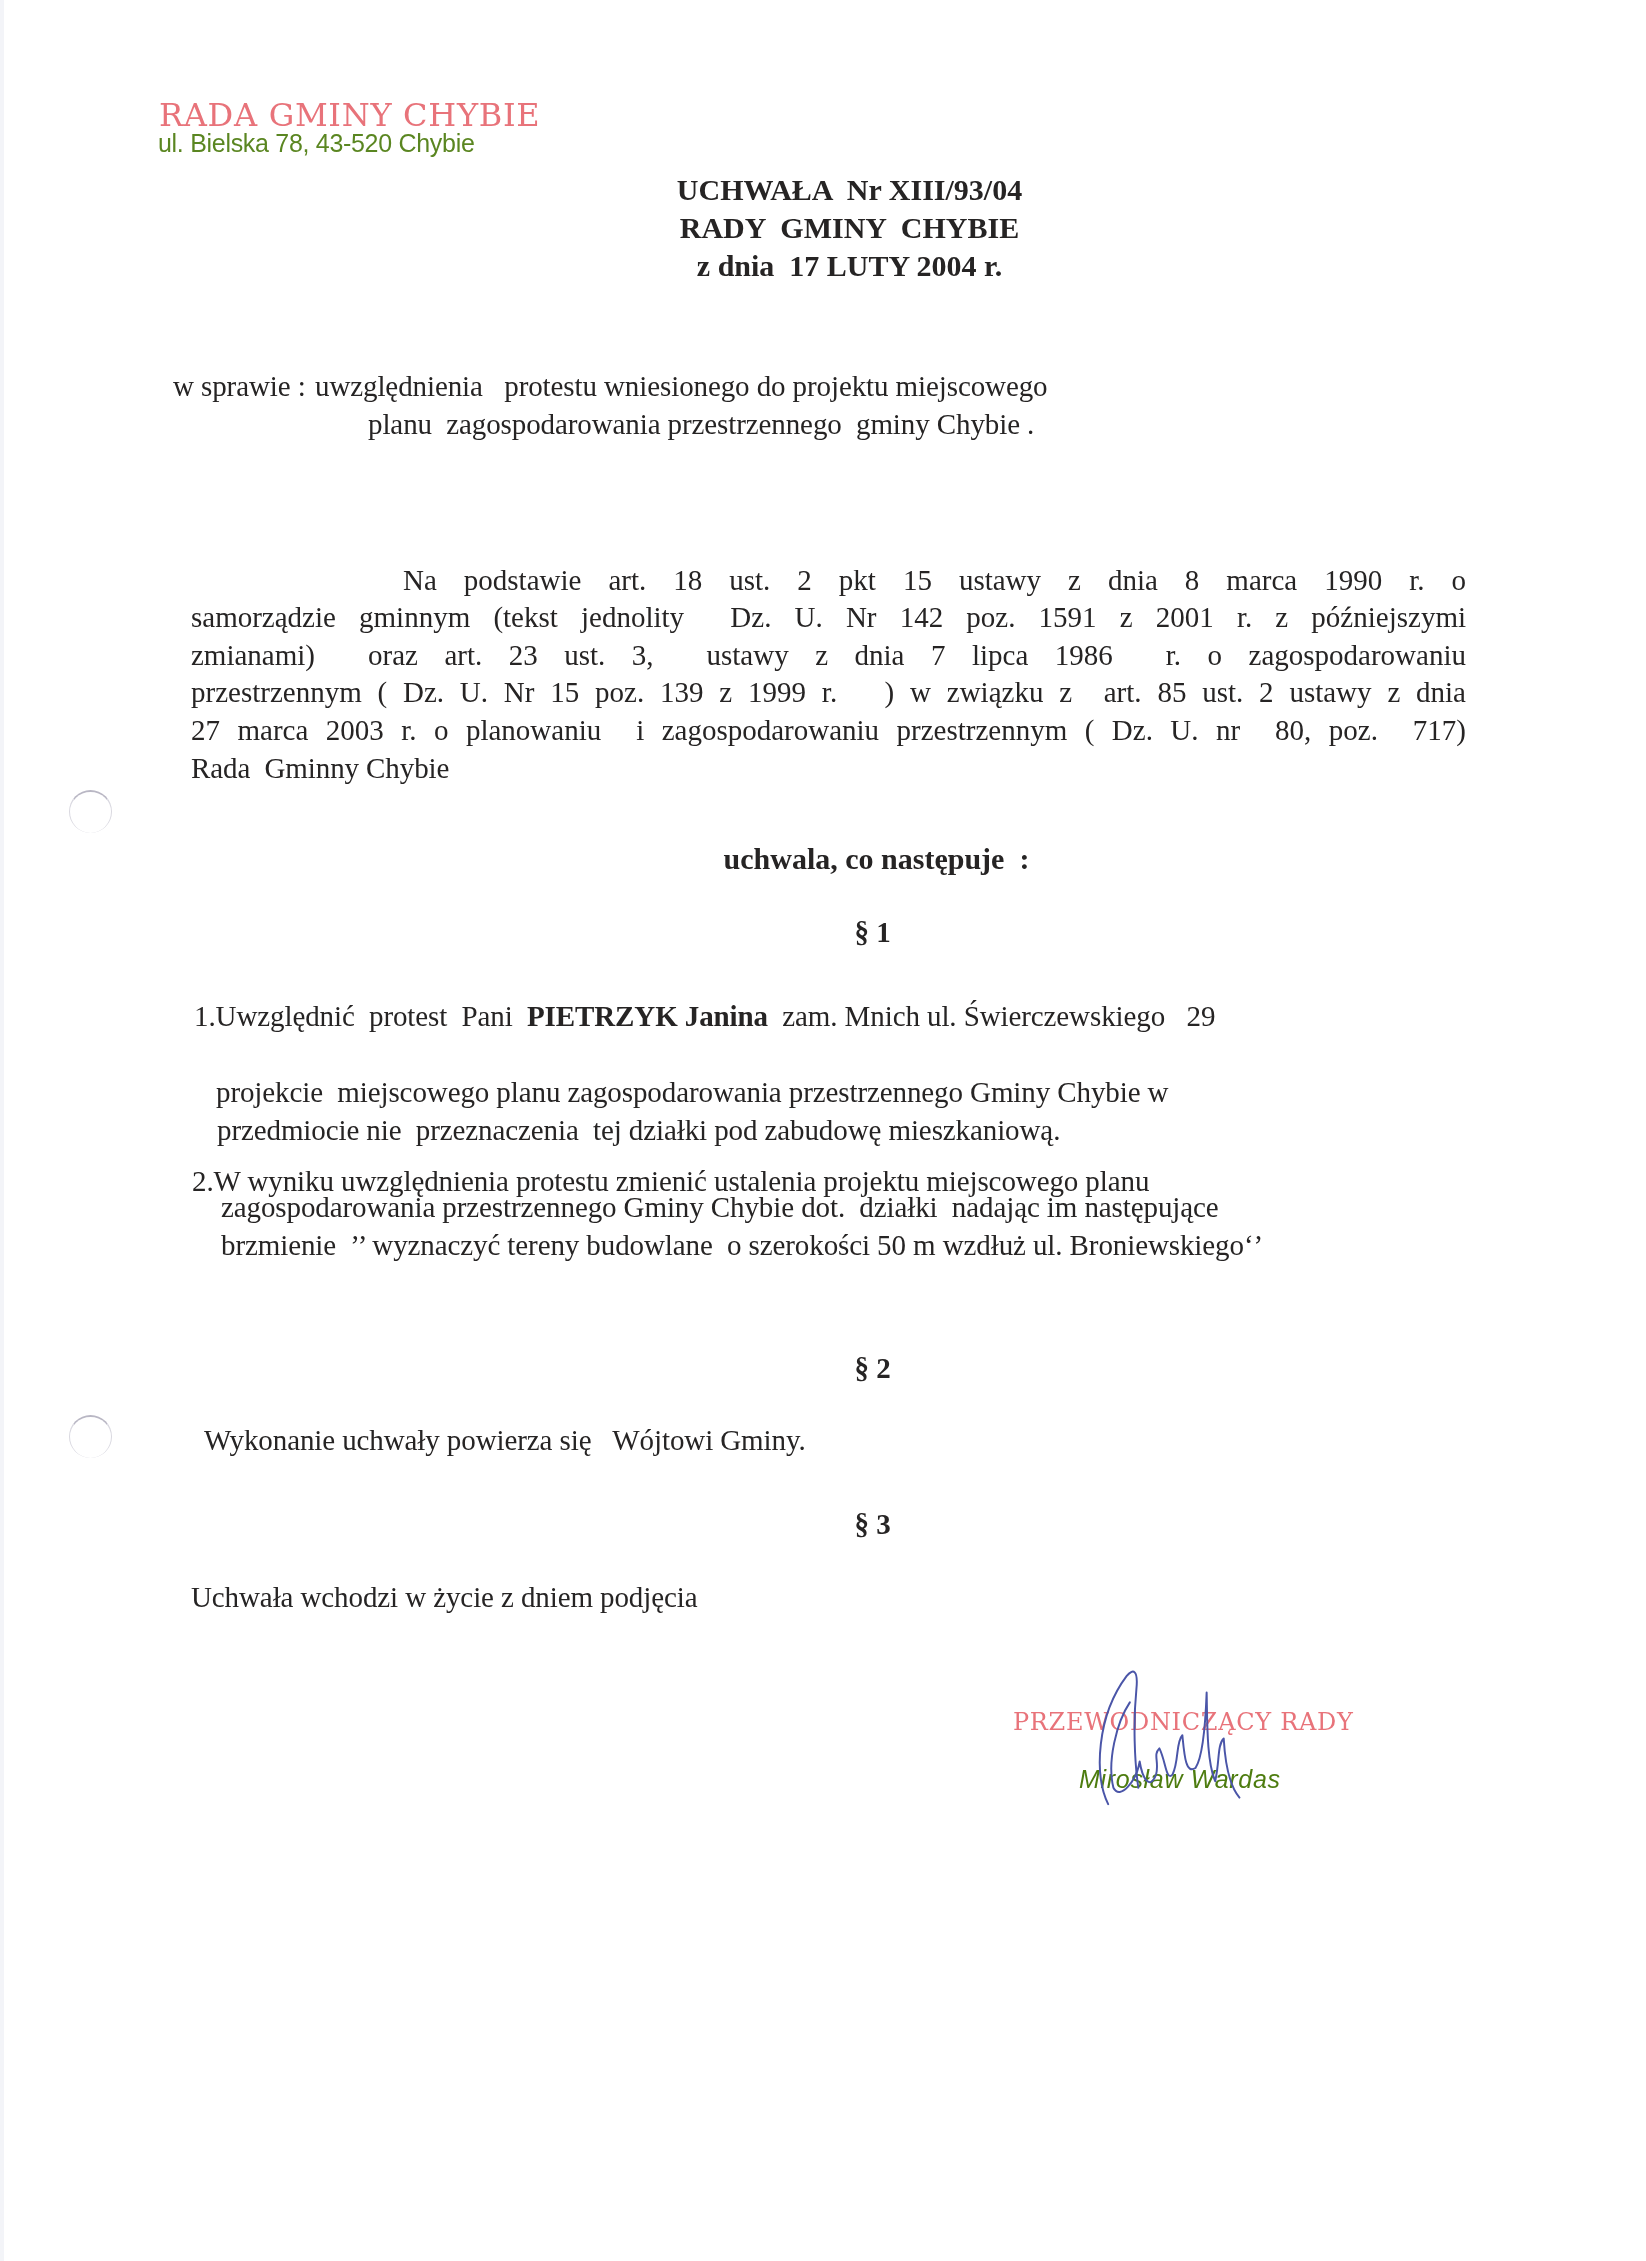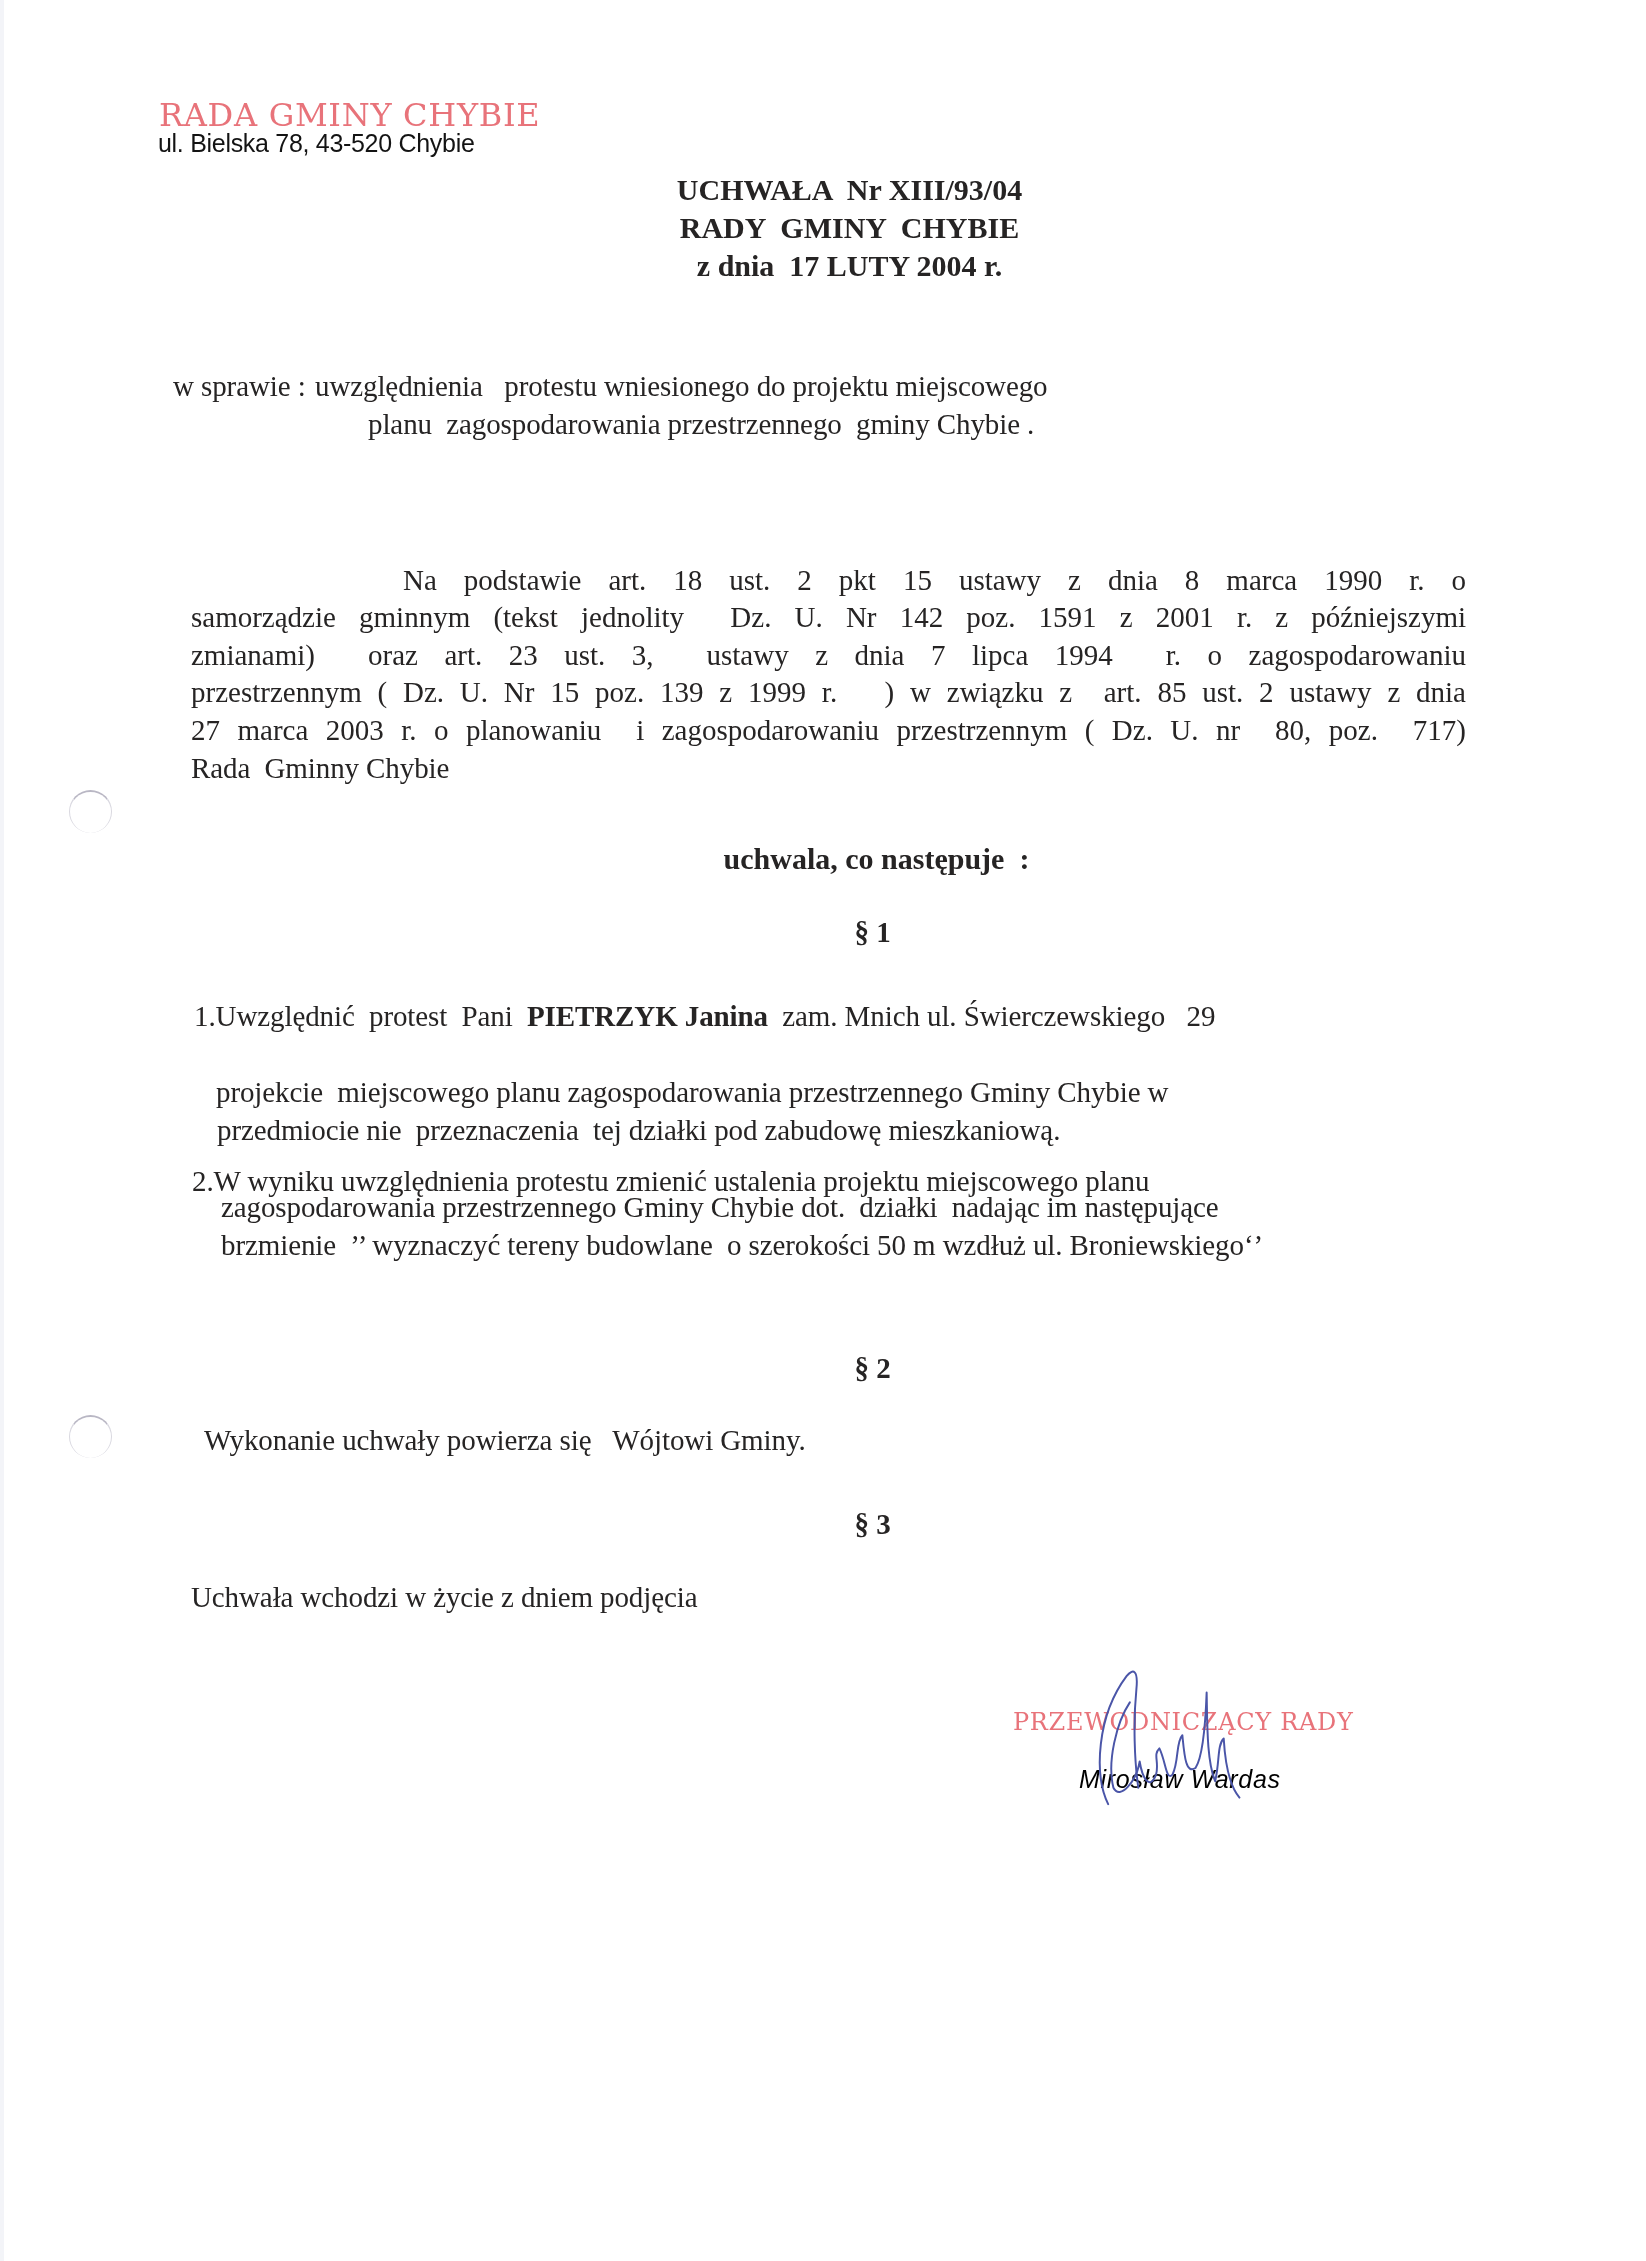--- a/index.html
+++ b/index.html
@@ -1,21 +1,21 @@
 <!DOCTYPE html>
 <html style="font-size:10.5px"><head>
 <meta charset="utf-8">
 <style>
   html, body { margin: 0; padding: 0; background: #ffffff; }
   body { width: 1647px; height: 2261px; position: relative; overflow: hidden; }
   .page { position: absolute; left: 0; top: 0; width: 1647px; height: 2261px; background: #ffffff; }
   .scan-edge { position: absolute; left: 0; top: 0; width: 4px; height: 2261px; background: #f3f4f8; }
   .t { position: absolute; white-space: pre; font-family: "Liberation Serif", "DejaVu Serif", serif; color: #262424; }
   .stamp { font-family: "DejaVu Serif", "Liberation Serif", serif; color: #e8737a; }
-  .stamp-sans { font-family: "Liberation Sans", "DejaVu Sans", sans-serif; color: #000000; }
+  .stamp-sans { font-family: "Liberation Sans", "DejaVu Sans", sans-serif; color: #4d7c0f; }
   .title { font-weight: bold; font-size: 30px; left: 0; width: 1699px; text-align: center; }
   .body { font-size: 29px; letter-spacing: -0.1px; }
   .just { font-size: 29px; width: 1275px; text-align: justify; text-align-last: justify; }
   .center { left: 0; width: 1647px; text-align: center; font-weight: bold; }
   .hole { position: absolute; width: 41px; height: 41px; border-radius: 50%; border-top: 2px solid #b9b7c4; border-left: 0.7px solid #d9d8e0; border-right: 0.7px solid #d9d8e0; border-bottom: 0; }
   .sig { position: absolute; }
 </style>
 </head>
 <body>
 
@@ -28,21 +28,21 @@
   <div class="t title" style="top:173px;">UCHWAŁA  Nr XIII/93/04</div>
   <div class="t title" style="top:211px;">RADY  GMINY  CHYBIE</div>
   <div class="t title" style="top:249px;">z dnia  17 LUTY 2004 r.</div>
 
   <div class="t body" style="left:173px; top:370px;">w sprawie :</div>
   <div class="t body" style="left:315px; top:370px;">uwzględnienia   protestu wniesionego do projektu miejscowego</div>
   <div class="t body" style="left:368px; top:408px;">planu  zagospodarowania przestrzennego  gminy Chybie .</div>
 
   <div class="t just" style="left:403px; top:564px; width:1063px;">Na podstawie art. 18 ust. 2 pkt 15 ustawy z dnia 8 marca 1990 r. o</div>
   <div class="t just" style="left:191px; top:601px;">samorządzie gminnym (tekst jednolity  Dz. U. Nr 142 poz. 1591 z 2001 r. z późniejszymi</div>
-  <div class="t just" style="left:191px; top:639px;">zmianami)  oraz art. 23 ust. 3,  ustawy z dnia 7 lipca 1994  r. o zagospodarowaniu</div>
+  <div class="t just" style="left:191px; top:639px;">zmianami)  oraz art. 23 ust. 3,  ustawy z dnia 7 lipca 1986  r. o zagospodarowaniu</div>
   <div class="t just" style="left:191px; top:676px;">przestrzennym ( Dz. U. Nr 15 poz. 139 z 1999 r.   ) w związku z  art. 85 ust. 2 ustawy z dnia</div>
   <div class="t just" style="left:191px; top:714px;">27 marca 2003 r. o planowaniu  i zagospodarowaniu przestrzennym ( Dz. U. nr  80, poz.  717)</div>
   <div class="t body" style="left:191px; top:752px;">Rada  Gminny Chybie</div>
 
   <div class="t center" style="top:842px; font-size:30px; left:53px;">uchwala, co następuje  :</div>
 
   <div class="t center" style="top:916px; font-size:29px; left:49px;">§ 1</div>
 
   <div class="t body" style="left:194px; top:1000px;"><span>1.</span><span>Uwzględnić  protest  Pani  </span><span style="font-weight:bold;">PIETRZYK Janina</span><span>  zam. Mnich ul. Świerczewskiego   29</span></div>
   <div class="t body" style="left:216px; top:1076px;">projekcie  miejscowego planu zagospodarowania przestrzennego Gminy Chybie w</div>

